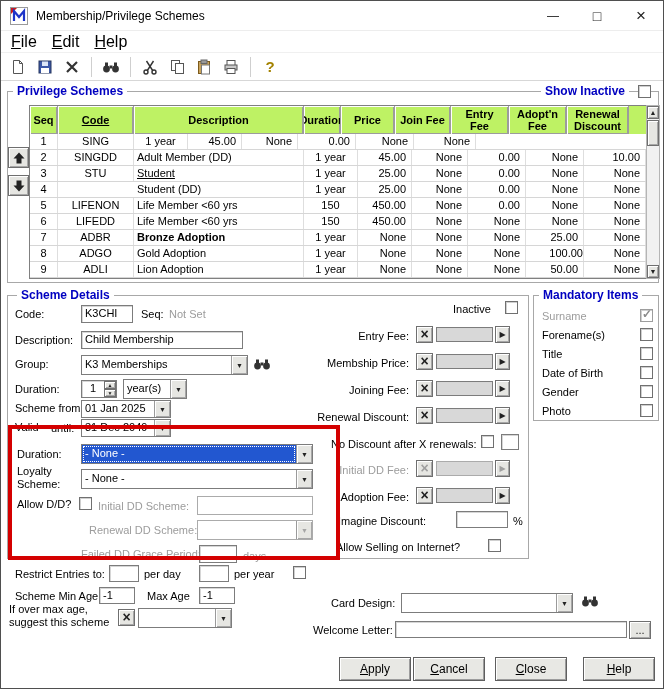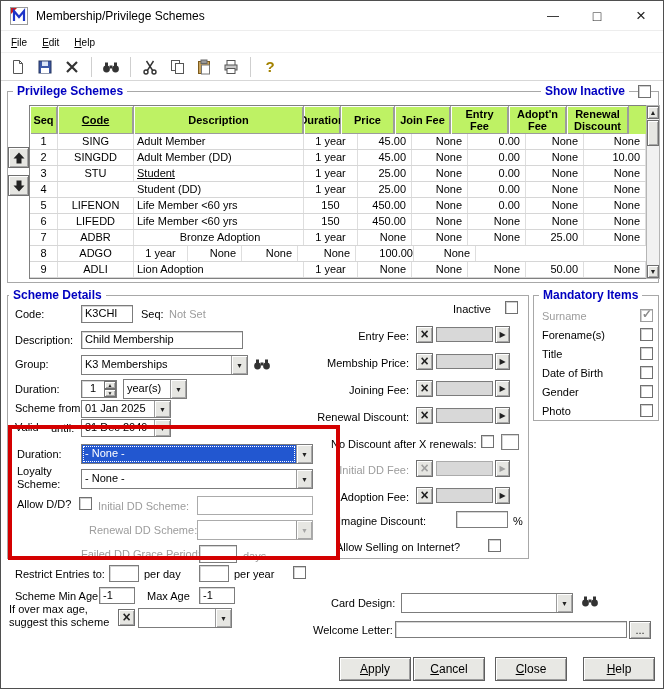--- a/index.html
+++ b/index.html
@@ -10,21 +10,21 @@
 
   
   .titlebar{position:absolute;left:0;top:0;width:100%;height:30px;background:#fff;display:flex;align-items:center;border-bottom:1px solid #ededed}
   .app-icon{width:18px;height:18px;margin:0 8px 0 9px;flex:none}
   .title{font-size:12px}
   .winctl-group{position:absolute;right:0;top:0;display:flex}
   .winctl{width:44px;height:30px;display:flex;align-items:center;justify-content:center;color:#222}
 
   
   .menubar{position:absolute;left:0;top:31px;width:100%;height:21px;display:flex;align-items:center;padding-left:4px;border-bottom:1px solid #f0f0f0}
-  .menu-item{display:inline-block;padding:2px 9px 2px 6px;font-size:10px}
+  .menu-item{display:inline-block;padding:2px 9px 2px 6px;font-size:16px}
   .menu-item::first-letter{text-decoration:underline}
   .toolbar{position:absolute;left:0;top:52px;width:100%;height:28px;border-bottom:1px solid #d7d7d7;display:flex;align-items:center;padding-left:5px;gap:3px}
   .tb{width:24px;height:24px;display:flex;align-items:center;justify-content:center}
   .tsep{width:1px;height:20px;background:#cfcfcf;margin:0 4px}
 
   
   .gb{position:absolute;border:1px solid #a8a8a8}
   .gb-label{position:absolute;background:#fff;padding:0 4px;color:#0000c0;font-weight:bold;font-size:12px;z-index:2;white-space:nowrap}
 
   .lbl{position:absolute;white-space:nowrap}
@@ -206,21 +206,20 @@
 Fee</div>
         <div class="th" style="width: 58px;">Adopt'n
 Fee</div>
         <div class="th" style="width: 62px;">Renewal
 Discount</div>
       </div>
     <div id="schemes-body">
         <div class="tr">
           <div class="td" style="width: 28px; text-align: center;">1</div>
           <div class="td" style="width: 76px; text-align: center;">SING</div>
-          <div class="td" style="width: 170px; text-align: left; padding-left: 3px;">Adult Member</div>
           <div class="td" style="width: 54px; text-align: center;">1 year</div>
           <div class="td" style="width: 54px; text-align: right; padding-right: 5px;">45.00</div>
           <div class="td" style="width: 56px; text-align: right; padding-right: 5px;">None</div>
           <div class="td" style="width: 58px; text-align: right; padding-right: 5px;">0.00</div>
           <div class="td" style="width: 58px; text-align: right; padding-right: 5px;">None</div>
           <div class="td" style="width: 62px; text-align: right; padding-right: 5px;">None</div>
         </div>
         <div class="tr">
           <div class="td" style="width: 28px; text-align: center;">2</div>
           <div class="td" style="width: 76px; text-align: center;">SINGDD</div>
@@ -272,31 +271,32 @@
           <div class="td" style="width: 54px; text-align: center;">150</div>
           <div class="td" style="width: 54px; text-align: right; padding-right: 5px;">450.00</div>
           <div class="td" style="width: 56px; text-align: right; padding-right: 5px;">None</div>
           <div class="td" style="width: 58px; text-align: right; padding-right: 5px;">None</div>
           <div class="td" style="width: 58px; text-align: right; padding-right: 5px;">None</div>
           <div class="td" style="width: 62px; text-align: right; padding-right: 5px;">None</div>
         </div>
         <div class="tr">
           <div class="td" style="width: 28px; text-align: center;">7</div>
           <div class="td" style="width: 76px; text-align: center;">ADBR</div>
-          <div class="td" style="width: 170px; text-align: center; padding-left: 3px;">Bronze Adoption</div>
+          <div class="td" style="width: 170px; text-align: left; padding-left: 3px; font-weight: bold;">Bronze Adoption</div>
           <div class="td" style="width: 54px; text-align: center;">1 year</div>
           <div class="td" style="width: 54px; text-align: right; padding-right: 5px;">None</div>
           <div class="td" style="width: 56px; text-align: right; padding-right: 5px;">None</div>
           <div class="td" style="width: 58px; text-align: right; padding-right: 5px;">None</div>
           <div class="td" style="width: 58px; text-align: right; padding-right: 5px;">25.00</div>
           <div class="td" style="width: 62px; text-align: right; padding-right: 5px;">None</div>
         </div>
         <div class="tr">
           <div class="td" style="width: 28px; text-align: center;">8</div>
           <div class="td" style="width: 76px; text-align: center;">ADGO</div>
+          <div class="td" style="width: 170px; text-align: left; padding-left: 3px;">Gold Adoption</div>
           <div class="td" style="width: 54px; text-align: center;">1 year</div>
           <div class="td" style="width: 54px; text-align: right; padding-right: 5px;">None</div>
           <div class="td" style="width: 56px; text-align: right; padding-right: 5px;">None</div>
           <div class="td" style="width: 58px; text-align: right; padding-right: 5px;">None</div>
           <div class="td" style="width: 58px; text-align: right; ">100.00</div>
           <div class="td" style="width: 62px; text-align: right; padding-right: 5px;">None</div>
         </div>
         <div class="tr">
           <div class="td" style="width: 28px; text-align: center;">9</div>
           <div class="td" style="width: 76px; text-align: center;">ADLI</div>
@@ -311,21 +311,21 @@
       </div>
   </div>
 
   <div class="sb" style="left:645px;top:104px;width:14px;height:174px">
     <div class="rb sbb g-up" style="top:0"></div>
     <div class="rb sbb" style="top:14px;height:26px"></div>
     <div class="rb sbb g-down" style="top:159px"></div>
   </div>
 
   <div class="gb" style="left:6px;top:294px;width:522px;height:264px"></div>
-  <div class="gb-label" style="left:8px;top:287px">Scheme Details</div>
+  <div class="gb-label" style="left:16px;top:287px">Scheme Details</div>
 
   <div class="lbl" style="left:14px;top:307px">Code:</div>
   <div class="sk" style="left:80px;top:304px;width:52px;height:18px">K3CHI</div>
   <div class="lbl" style="left:140px;top:307px">Seq:</div>
   <div class="lbl dis" style="left:168px;top:307px">Not Set</div>
 
   <div class="lbl" style="left:14px;top:333px">Description:</div>
   <div class="sk" style="left:80px;top:330px;width:162px;height:18px">Child Membership</div>
 
   <div class="lbl" style="left:14px;top:357px">Group:</div>

